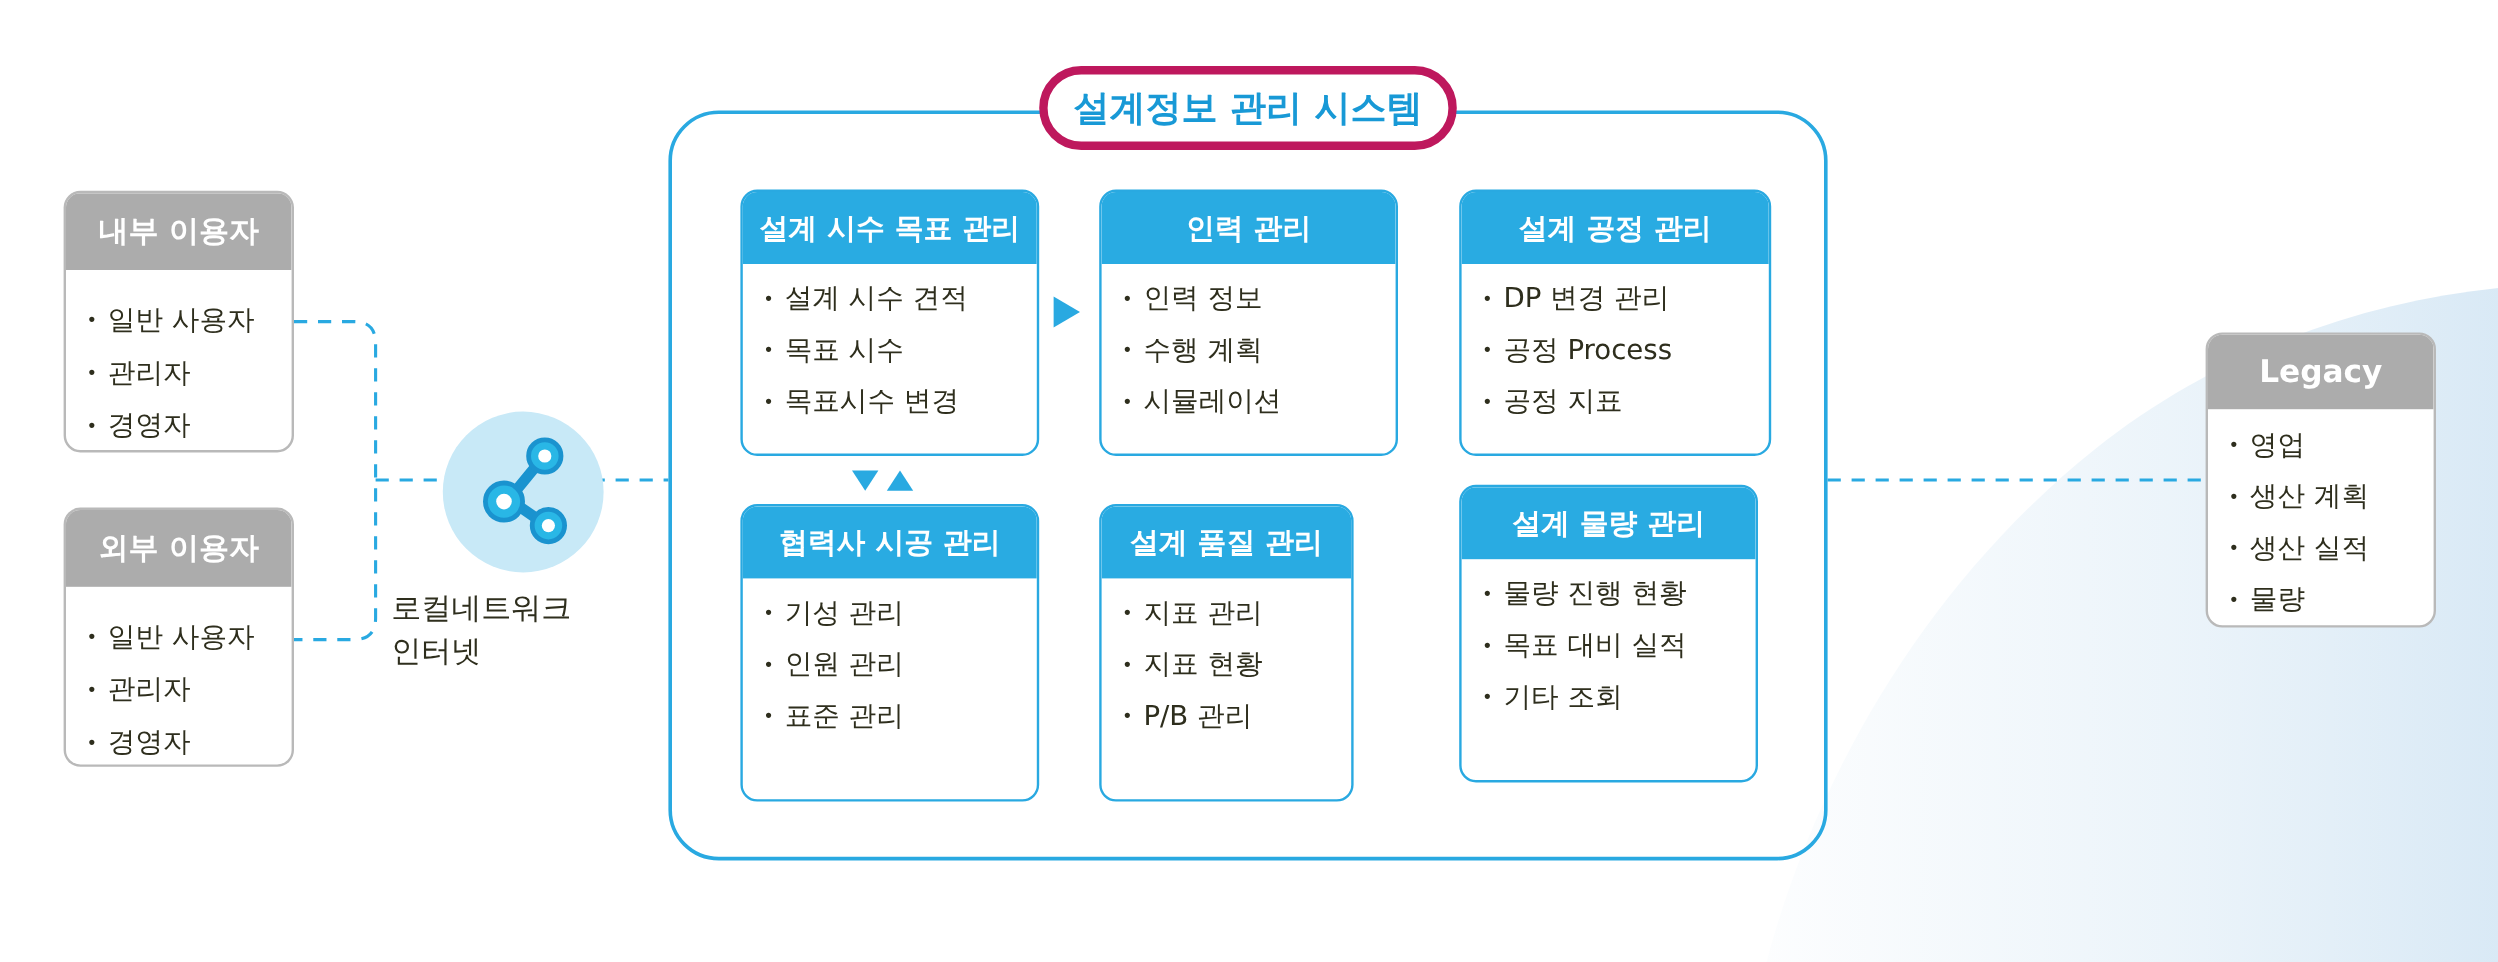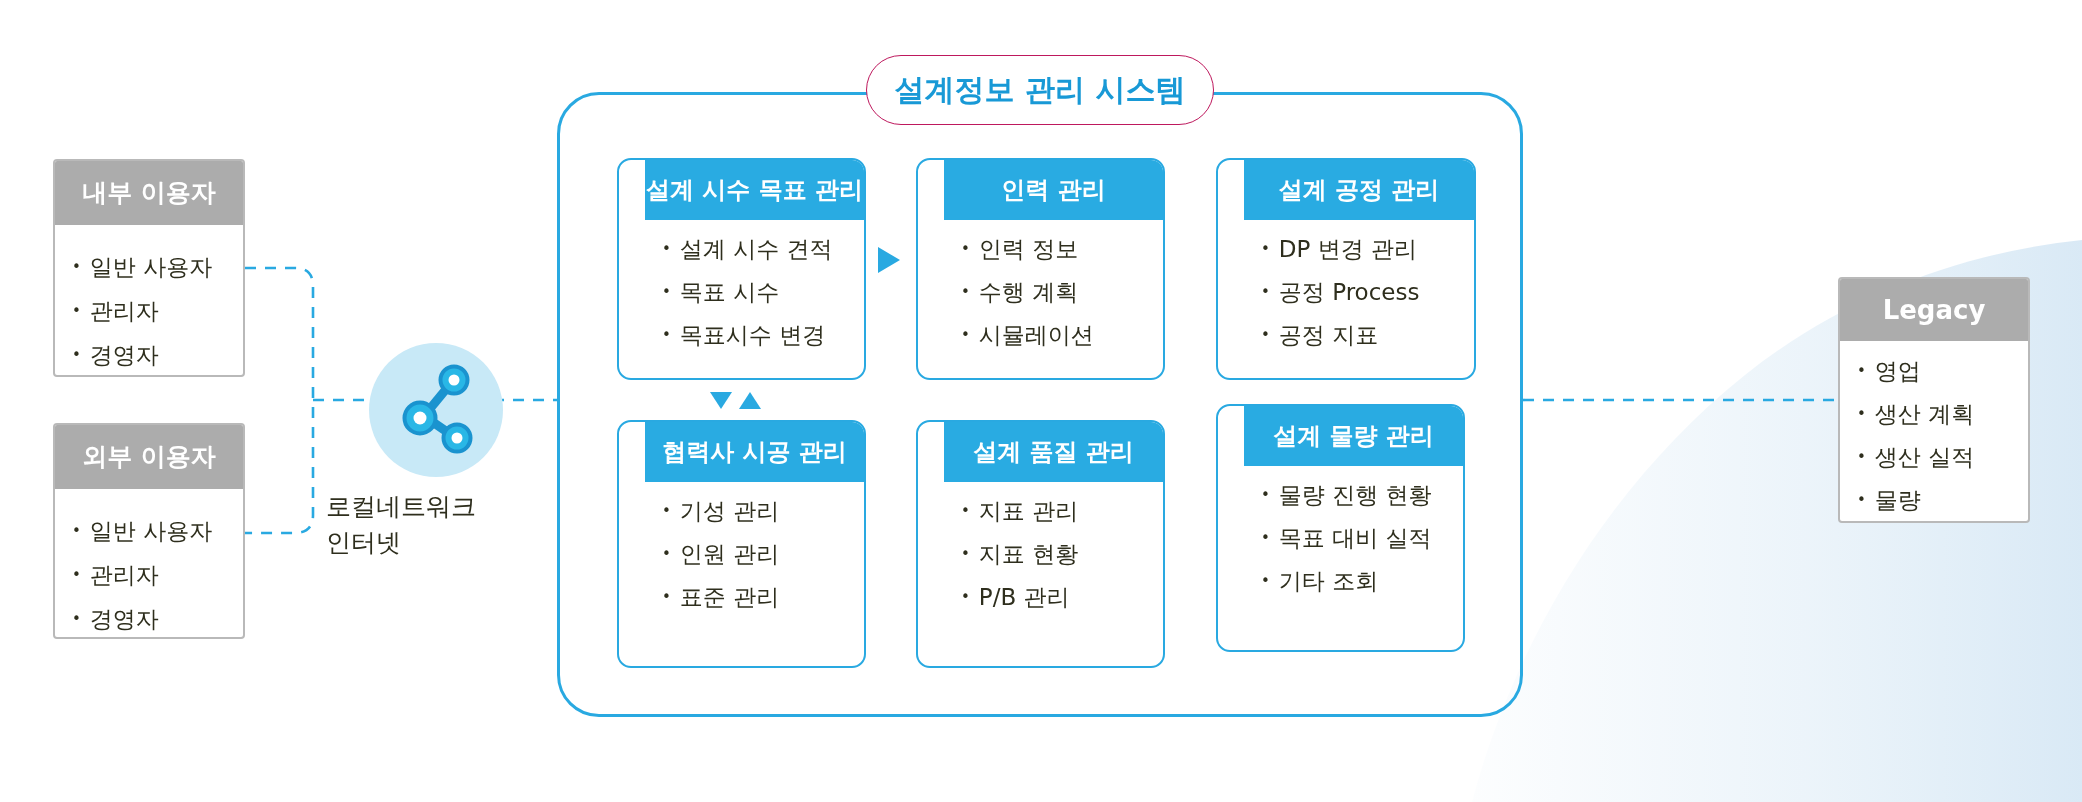--- a/index.html
+++ b/index.html
@@ -8,34 +8,34 @@
     width:2082px;height:802px;
     overflow:hidden;
     font-family:"DejaVu Sans","Liberation Sans",sans-serif;
     background:#ffffff;
   }
   svg.layer{position:absolute;left:0;top:0;width:2082px;height:802px;}
 
   
   .gray-box{
     position:absolute;background:#ffffff;
-    border:2px solid #b9b9b9;border-radius:4px;
+    border:2px solid #b9b9b9;border-radius:14px;
     box-sizing:border-box;overflow:hidden;
   }
   .gray-box .hd{
     background:#acacac;color:#ffffff;font-weight:bold;
     font-size:25px;height:64px;line-height:64px;text-align:center;
   }
   .gray-box.legacy .hd{height:62px;line-height:62px;font-size:26px;}
 
   
   .card{
     position:absolute;background:#ffffff;
     border:2.5px solid #29a9e1;border-radius:14px;
-    box-sizing:border-box;overflow:hidden;padding-left:26px;
+    box-sizing:border-box;overflow:hidden;
   }
   .card .hd{
     background:#29abe2;color:#ffffff;font-weight:bold;
     font-size:24px;height:60px;line-height:60px;text-align:center;
   }
 
   
   ul.blist{list-style:none;margin:0;padding:8px 6px 0 10px;}
   ul.blist li{
     display:flex;align-items:center;
@@ -52,32 +52,32 @@
 
   
   #internal-box{left:53px;top:159px;width:192px;height:218px;}
   #external-box{left:53px;top:423px;width:192px;height:216px;}
   #legacy-box{left:1838px;top:277px;width:192px;height:246px;}
 
   #card-0{left:617px;top:158px;width:249px;height:222px;}
   #card-1{left:916px;top:158px;width:249px;height:222px;}
   #card-2{left:1216px;top:158px;width:260px;height:222px;}
   #card-3{left:617px;top:420px;width:249px;height:248px;}
-  #card-4{left:916px;top:420px;width:249px;height:248px;}
+  #card-4{left:916px;top:420px;width:212px;height:248px;}
   #card-5{left:1216px;top:404px;width:249px;height:248px;}
 
   
   .system-frame{
     position:absolute;left:557px;top:92px;width:966px;height:625px;
     border:3px solid #29a9e1;border-radius:42px;box-sizing:border-box;
     background:transparent;
   }
   .title-pill{
     position:absolute;left:866px;top:55px;width:348px;height:70px;
-    background:#ffffff;border:1px solid #be185d;border-radius:37px;
+    background:#ffffff;border:7px solid #be185d;border-radius:37px;
     box-sizing:border-box;display:flex;align-items:center;justify-content:center;
     font-size:30px;font-weight:bold;color:#1899d6;z-index:5;
   }
 
   
   .net-circle{
     position:absolute;left:369px;top:343px;width:134px;height:134px;
     border-radius:50%;background:#c8e9f7;z-index:3;
     display:flex;align-items:center;justify-content:center;
   }

